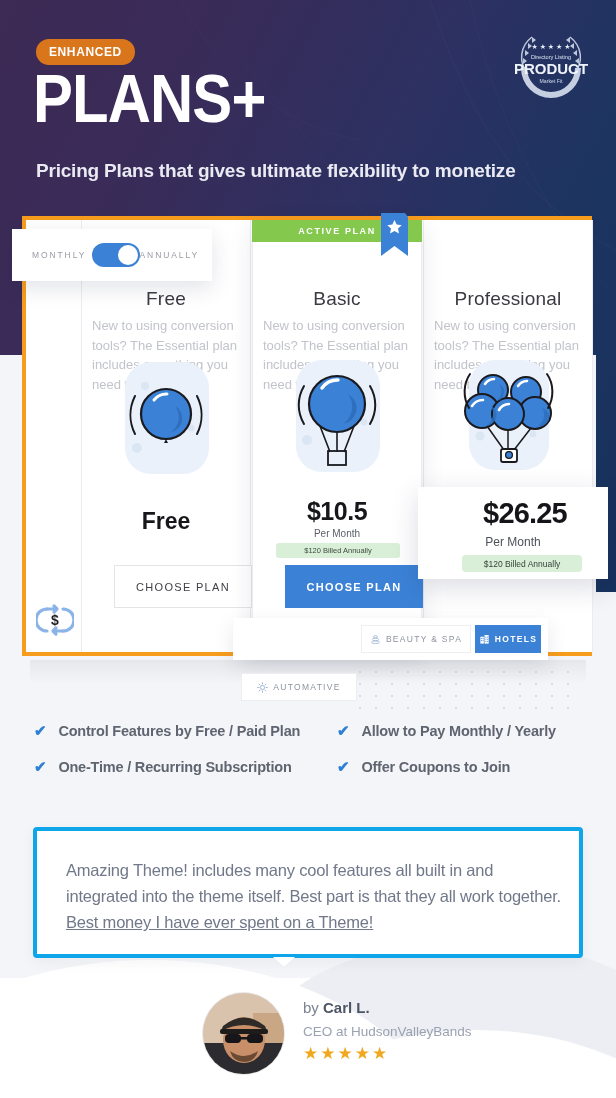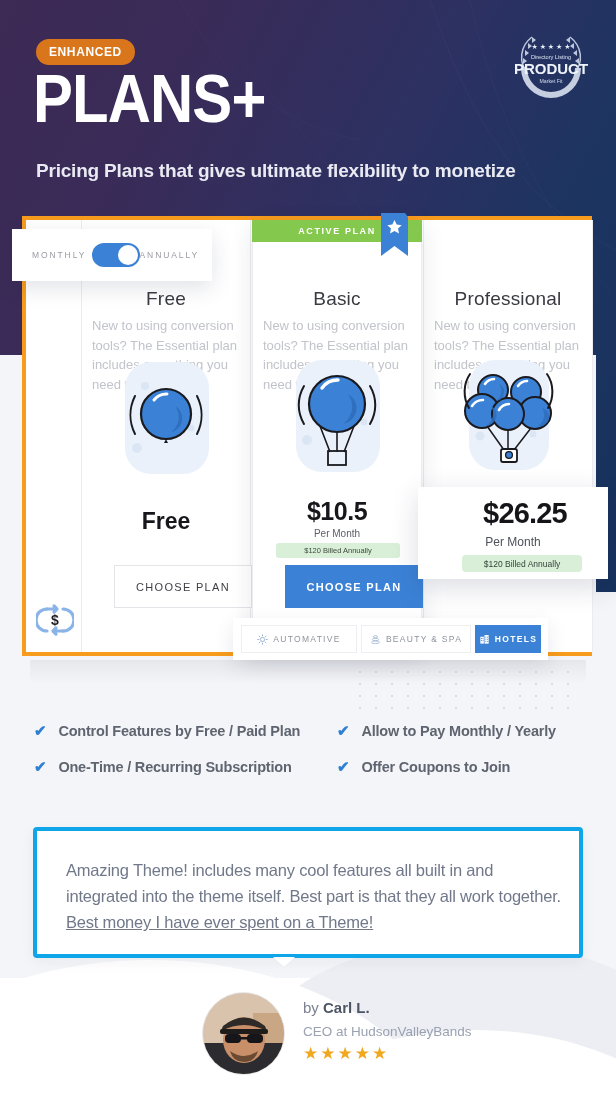--- a/index.html
+++ b/index.html
@@ -207,21 +207,21 @@
   .tabs-card {
     position: absolute; left: 233px; top: 618px; width: 315px; height: 42px;
     background: #ffffff; box-shadow: 0 7px 20px rgba(30,40,80,.10);
     z-index: 12;
   }
   .tab {
     position: absolute; top: 7px; height: 28px;
     display: flex; align-items: center; justify-content: center; gap: 5px;
     font-size: 8.5px; letter-spacing: 1.3px; cursor: pointer;
   }
-  .tab.t0 { left: 8px; width: 116px; border: 1px solid #eceef1; color: #8e939d; background: #fff; }
+  .tab.t0 { left: 8px; width: 116px; border: 1px solid #eceef1; color: #8e939d; background: #fff; margin-top: 48px; }
   .tab.t1 { left: 128px; width: 110px; border: 1px solid #eceef1; color: #8e939d; background: #fff; }
   .tab.t2 { left: 242px; width: 66px; background: #3b82d6; color: #ffffff; font-weight: 700; }
 
   
   .features { position: absolute; left: 34px; top: 722px; width: 560px; }
   .feat {
     position: absolute; display: flex; align-items: center; gap: 12px;
     font-size: 14.5px; color: #5f6570; font-weight: 700; letter-spacing: -.2px;
   }
   .feat .chk { color: #2f7fd4; font-size: 15px; font-weight: 700; }

